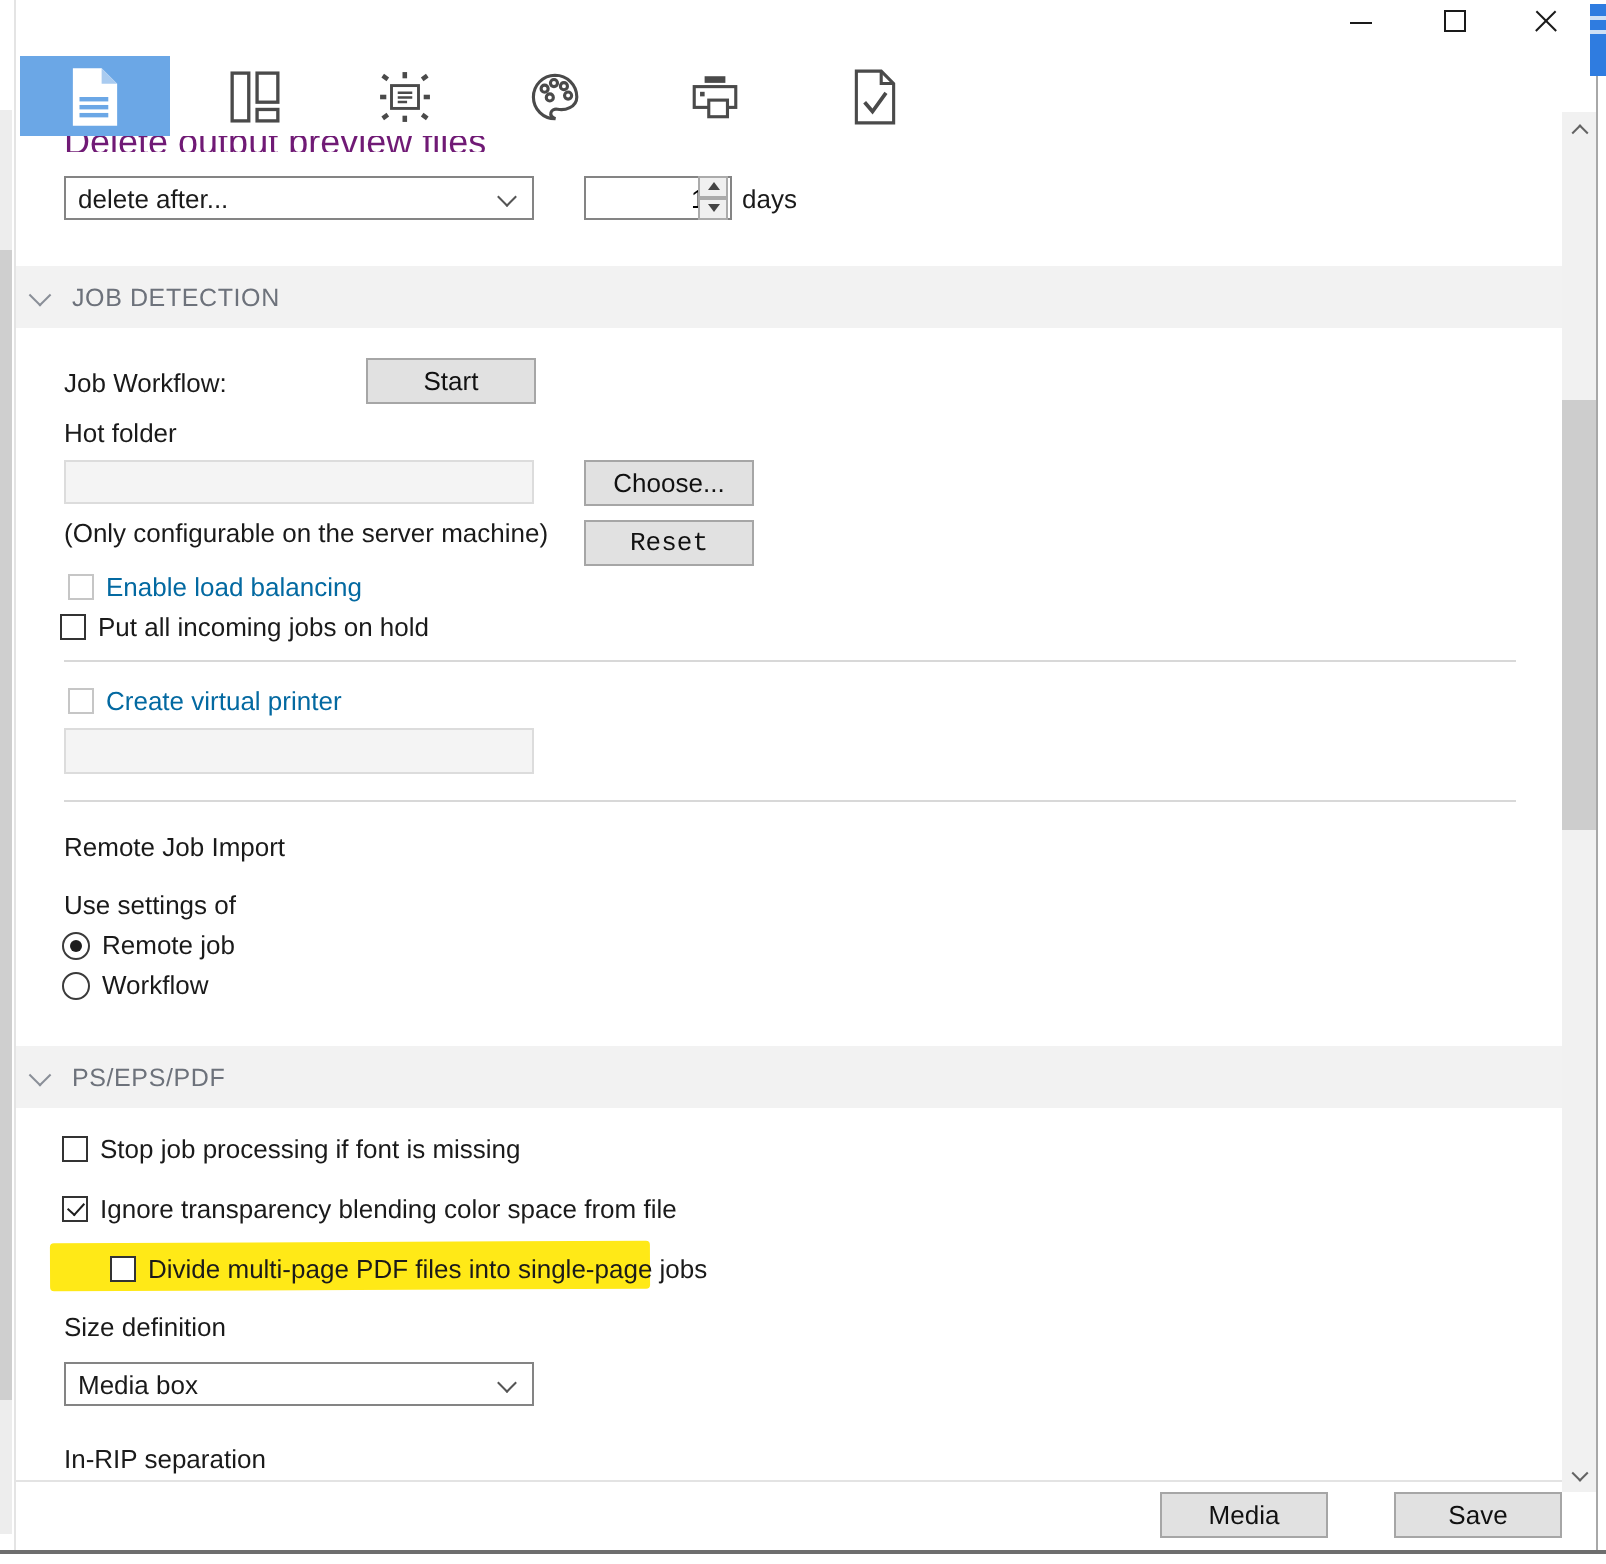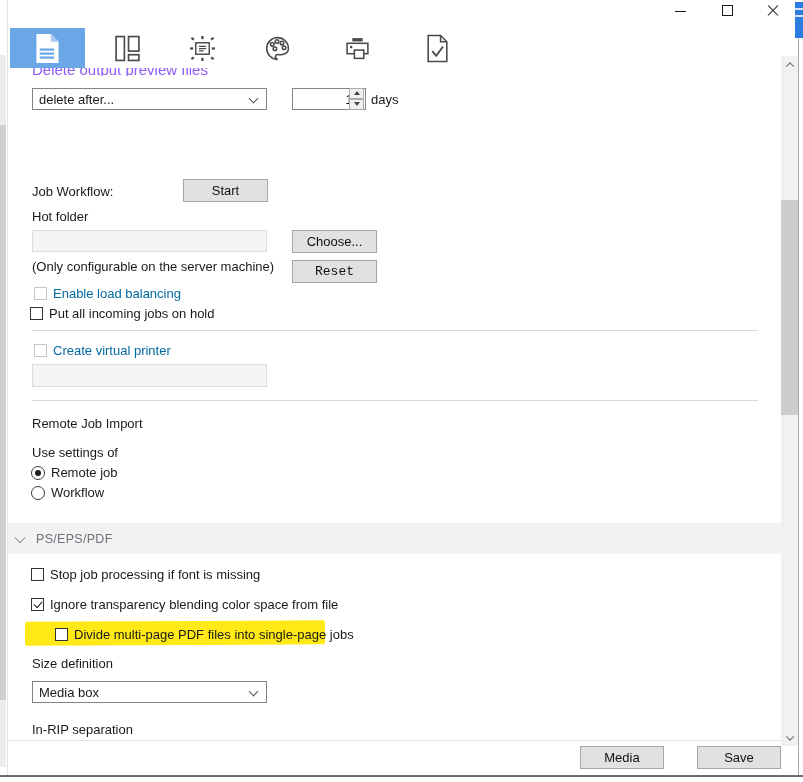--- a/index.html
+++ b/index.html
@@ -47,21 +47,21 @@
   .cb.dis { border-color: #c6c6c6; cursor: default; }
   .cb.checked::after { content: ""; position: absolute; left: 1.5px; top: 2px; width: 7px; height: 4px; border-left: 1.7px solid #1d1d1d; border-bottom: 1.7px solid #1d1d1d; transform: rotate(-48deg); }
   .radio { position: relative; width: 14px; height: 14px; background: #fff; border: 1px solid #3a3a3a; border-radius: 50%; flex: none; cursor: pointer; }
   .radio.sel::after { content: ""; position: absolute; left: 3px; top: 3px; width: 6px; height: 6px; border-radius: 50%; background: #1d1d1d; }
   .lbl-dis { color: #0369a1; }
 
   .divider { position: absolute; left: 32px; width: 726px; height: 1px; background: #d8d8d8; }
 
   
   .clip-label { position: absolute; height: 8px; overflow: hidden; width: 260px; }
-  .clip-label span { display: block; margin-top: -7px; font-size: 15px; color: #8b5cf6; }
+  .clip-label span { display: block; margin-top: -7px; font-size: 18px; color: #701a75; }
 
   
   .hl { position: absolute; background: #ffe917; border-radius: 2px; transform: rotate(-0.25deg); }
 
   
   .sb { position: absolute; left: 781px; top: 56px; width: 17px; height: 690px; background: #f1f1f1; }
   .sb-arrow { position: absolute; left: 0; width: 17px; height: 17px; display: flex; align-items: center; justify-content: center; cursor: pointer; }
   .sb-up i { width: 6px; height: 6px; border-left: 1.4px solid #636363; border-top: 1.4px solid #636363; transform: rotate(45deg) translate(1px,1px); }
   .sb-dn i { width: 6px; height: 6px; border-right: 1.4px solid #636363; border-bottom: 1.4px solid #636363; transform: rotate(45deg) translate(-1px,-1px); }
   .sb-thumb { position: absolute; left: 0; width: 17px; background: #cdcdcd; cursor: pointer; }
@@ -162,20 +162,24 @@
   <div class="spin-btns" style="left:349px;top:88px;">
     <div class="spin-btn" style="top:0;">
         <i class="tri-up"></i>
       </div>
     <div class="spin-btn" style="top:11px;">
         <i class="tri-dn"></i>
       </div>
   </div>
   <div class="abs" style="left:371px;top:92px;">days</div>
 
+  <div class="band" style="top:133px;">
+    <i class="chev"></i>
+    <span class="band-label">JOB DETECTION</span>
+  </div>
 
   <div class="abs" style="left:32px;top:184px;">Job Workflow:</div>
   <button class="btn" style="left:183px;top:179px;width:85px;height:23px;">Start</button>
 
   <div class="abs" style="left:32px;top:209px;">Hot folder</div>
   <input class="txt-dis" style="left: 32px; top: 230px; width: 235px; height: 22px;" disabled="" value="">
   <button class="btn" style="left:292px;top:230px;width:85px;height:23px;">Choose...</button>
 
   <div class="abs" style="left:32px;top:259px;">(Only configurable on the server machine)</div>
   <button class="btn" style="left:292px;top:260px;width:85px;height:23px;font-family:Liberation Mono, monospace;">Reset</button>

